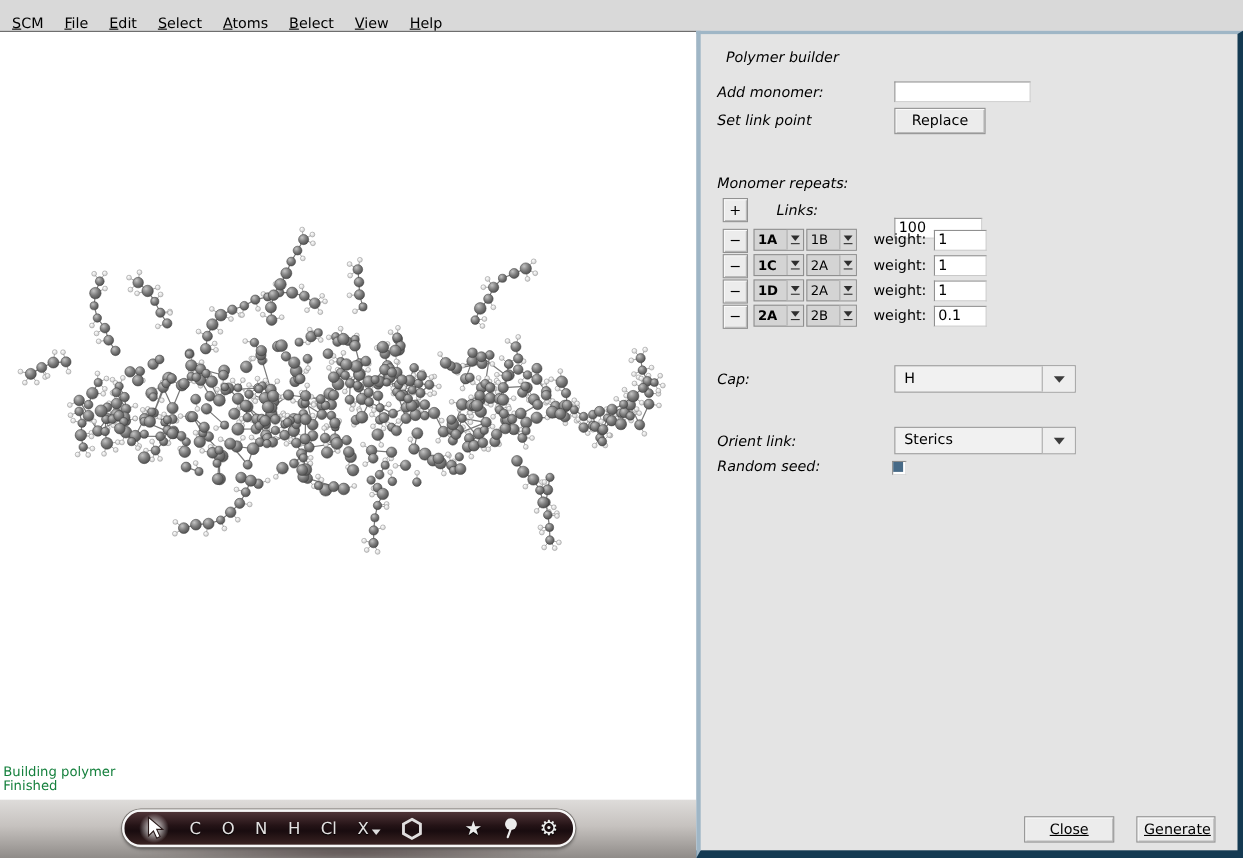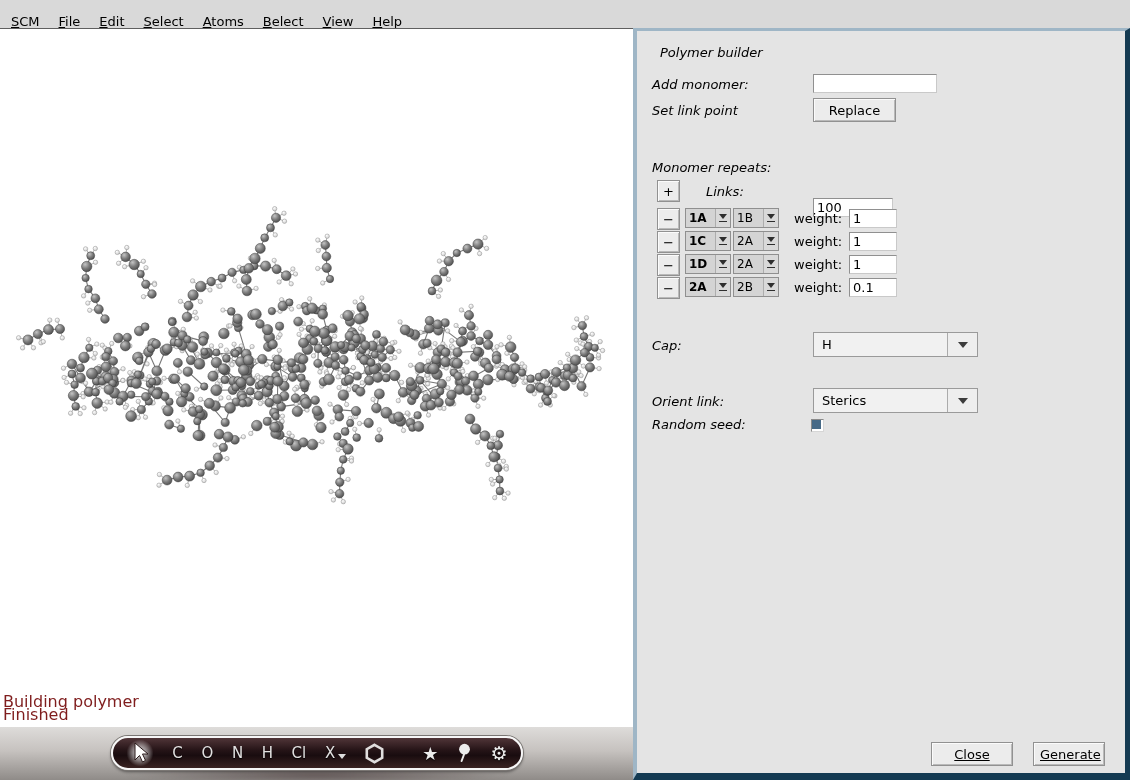--- a/index.html
+++ b/index.html
@@ -16,21 +16,21 @@
   }
   .menu-item{padding:2px 3px;cursor:default;white-space:nowrap;}
   .menu-item u{text-decoration:underline;}
   
   .viewport{
     position:absolute;left:0;top:28px;width:633px;height:699px;
     background:#ffffff;border-top:1px solid #5f5f5f;box-sizing:border-box;
   }
   .viewport svg{position:absolute;left:0;top:0;}
   .status{
-    position:absolute;left:3px;bottom:6px;font-size:16px;line-height:13px;color:#7f1d1d;
+    position:absolute;left:3px;bottom:6px;font-size:12px;line-height:13px;color:#15803d;
   }
   
   .bottom-band{
     position:absolute;left:0;top:727px;width:633px;height:53px;
     background:linear-gradient(180deg,#dedcda 0%,#c6c2bf 45%,#8f8b88 100%);
   }
   .pill-shadow{
     position:absolute;left:50%;top:40px;transform:translateX(-50%);
     width:390px;height:16px;border-radius:50%;
     background:radial-gradient(ellipse at center,rgba(45,28,30,0.55),rgba(45,28,30,0) 70%);

